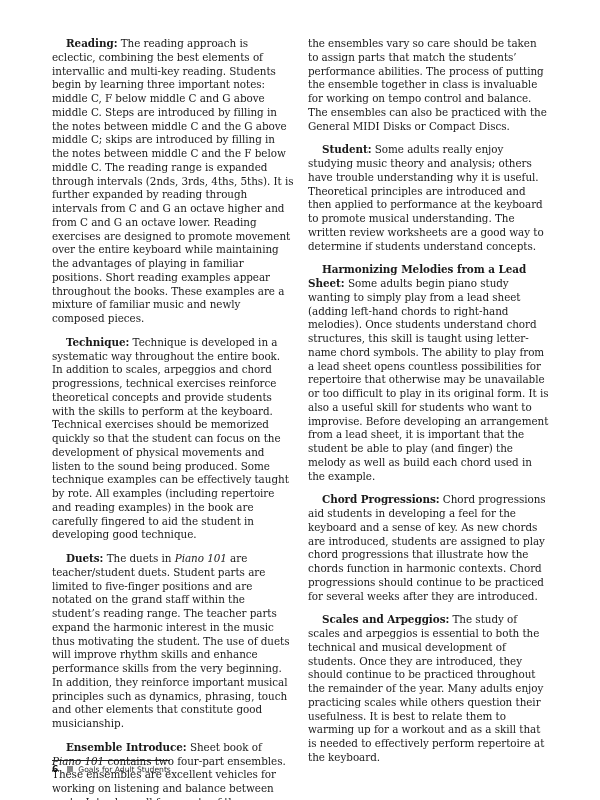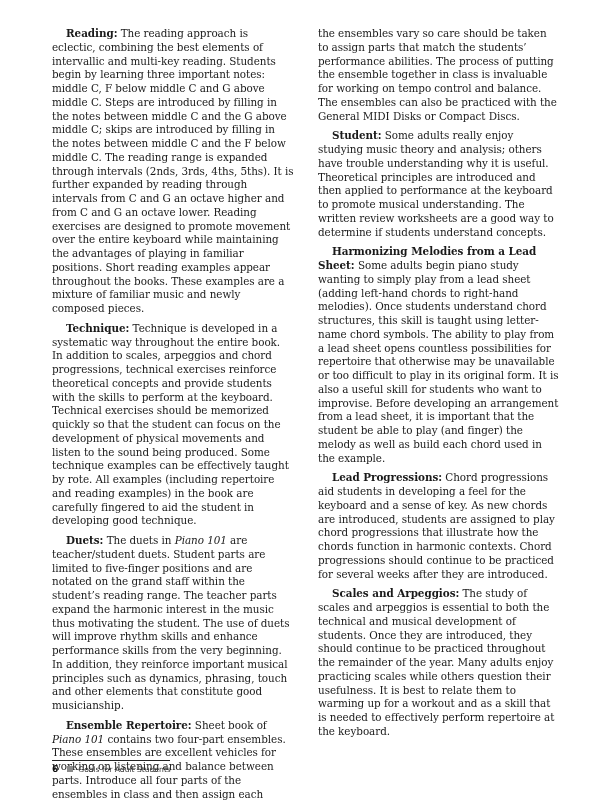--- a/index.html
+++ b/index.html
@@ -5,22 +5,22 @@
   html, body { margin: 0; padding: 0; background: #ffffff; }
   body {
     width: 600px; height: 800px; position: relative; overflow: hidden;
     font-family: "DejaVu Serif", serif; color: #1a1a1a;
   }
   .col {
     position: absolute; top: 27px; width: 242px;
     font-size: 10.4px; line-height: 13.75px; letter-spacing: -0.05px;
   }
   .col.left { left: 52px; }
-  .col.right { left: 318px; }
-  p { margin: 0 0 6px 0; text-indent: 14px; text-align: left; }
+  .col.right { left: 308px; }
+  p { margin: 10px 0 6px 0; text-indent: 14px; text-align: left; }
   p.cont { text-indent: 0; }
   .head { font-weight: bold; }
   em { font-style: italic; }
   .footer-rule {
     position: absolute; left: 52px; top: 760px; width: 118px; height: 0;
     border-top: 1.2px solid #222;
   }
   .footer {
     position: absolute; left: 52px; top: 763px; height: 12px;
     display: flex; align-items: center;
@@ -29,28 +29,28 @@
   .page-num { font-weight: bold; font-size: 9px; color: #111; margin-right: 9px; }
   .square { width: 6px; height: 6px; background: #8a8a8a; margin-right: 5px; }
 </style>
 </head>
 <body>
 
 <div class="col left">
   <p><span class="head">Reading:</span><span>  The reading approach is eclectic, combining the best elements of intervallic and multi-key reading.  Students begin by learning three important notes:  middle C, F below middle C and G above middle C.  Steps are introduced by filling in the notes between middle C and the G above middle C;  skips are introduced by filling in the notes between middle C and the F below middle C.  The reading range is expanded through intervals (2nds, 3rds, 4ths, 5ths).  It is further expanded by reading through intervals from C and G an octave higher and from C and G an octave lower.  Reading exercises are designed to promote movement over the entire keyboard while maintaining the advantages of playing in familiar positions.  Short reading examples appear throughout the books.  These examples are a mixture of familiar music and newly composed pieces.</span></p>
   <p><span class="head">Technique:</span><span>  Technique is developed in a systematic way throughout the entire book.  In addition to scales, arpeggios and chord progressions, technical exercises reinforce theoretical concepts and provide students with the skills to perform at the keyboard.  Technical exercises should be memorized quickly so that the student can focus on the development of physical movements and listen to the sound being produced.  Some technique examples can be effectively taught by rote.  All examples (including repertoire and reading examples) in the book are carefully fingered to aid the student in developing good technique.</span></p>
   <p><span class="head">Duets:</span><span>  The duets in </span><em>Piano 101</em><span> are teacher/student duets.  Student parts are limited to five-finger positions and are notated on the grand staff within the student’s reading range.  The teacher parts expand the harmonic interest in the music thus motivating the student.  The use of duets will improve rhythm skills and enhance performance skills from the very beginning.  In addition, they reinforce important musical principles such as dynamics, phrasing, touch and other elements that constitute good musicianship.</span></p>
-  <p><span class="head">Ensemble Repertoire:</span><span>  Sheet book of </span><em>Piano 101</em><span> contains two four-part ensembles.  These ensembles are excellent vehicles for working on listening and balance between parts.  Introduce all four parts of the ensembles in class and then assign each student a specific part to practice.  The difficulty levels of the four parts of</span></p>
+  <p><span class="head">Ensemble Introduce:</span><span>  Sheet book of </span><em>Piano 101</em><span> contains two four-part ensembles.  These ensembles are excellent vehicles for working on listening and balance between parts.  Introduce all four parts of the ensembles in class and then assign each student a specific part to practice.  The difficulty levels of the four parts of</span></p>
 </div>
 
 <div class="col right">
   <p class="cont">the ensembles vary so care should be taken to assign parts that match the students’ performance abilities.  The process of putting the ensemble together in class is invaluable for working on tempo control and balance.  The ensembles can also be practiced with the General MIDI Disks or Compact Discs.</p>
   <p><span class="head">Student:</span><span>  Some adults really enjoy studying music theory and analysis;  others have trouble understanding why it is useful.  Theoretical principles are introduced and then applied to performance at the keyboard to promote musical understanding.  The written review worksheets are a good way to determine if students understand concepts.</span></p>
   <p><span class="head">Harmonizing Melodies from a Lead Sheet:</span><span>  Some adults begin piano study wanting to simply play from a lead sheet (adding left-hand chords to right-hand melodies).  Once students understand chord structures, this skill is taught using letter-name chord symbols.  The ability to play from a lead sheet opens countless possibilities for repertoire that otherwise may be unavailable or too difficult to play in its original form.  It is also a useful skill for students who want to improvise.  Before developing an arrangement from a lead sheet, it is important that the student be able to play (and finger) the melody as well as build each chord used in the example.</span></p>
-  <p><span class="head">Lead Progressions:</span><span>  Chord progressions aid students in developing a feel for the keyboard and a sense of key.  As new chords are introduced, students are assigned to play chord progressions that illustrate how the chords function in harmonic contexts.  Chord progressions should continue to be practiced for several weeks after they are introduced.</span></p>
+  <p><span class="head">Chord Progressions:</span><span>  Chord progressions aid students in developing a feel for the keyboard and a sense of key.  As new chords are introduced, students are assigned to play chord progressions that illustrate how the chords function in harmonic contexts.  Chord progressions should continue to be practiced for several weeks after they are introduced.</span></p>
   <p><span class="head">Scales and Arpeggios:</span><span>  The study of scales and arpeggios is essential to both the technical and musical development of students.  Once they are introduced, they should continue to be practiced throughout the remainder of the year.  Many adults enjoy practicing scales while others question their usefulness.  It is best to relate them to warming up for a workout and as a skill that is needed to effectively perform repertoire at the keyboard.</span></p>
 </div>
 
 <div class="footer-rule"></div>
 <div class="footer">
   <span class="page-num">6</span>
   <span class="square"></span>
   <span>Goals for Adult Students</span>
 </div>
 

